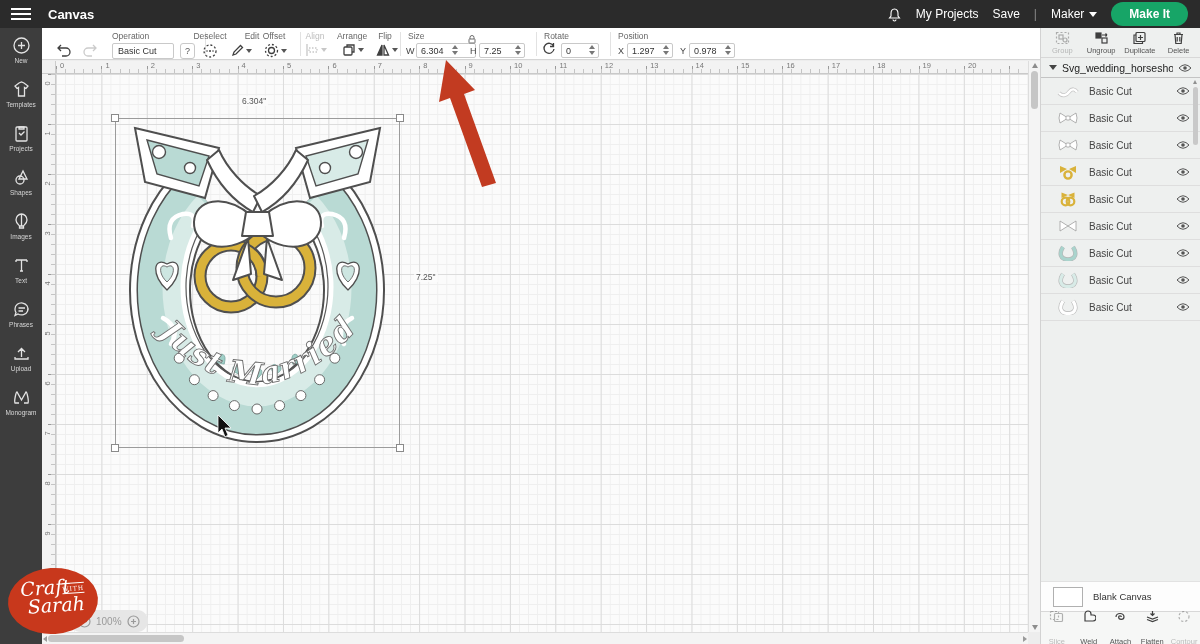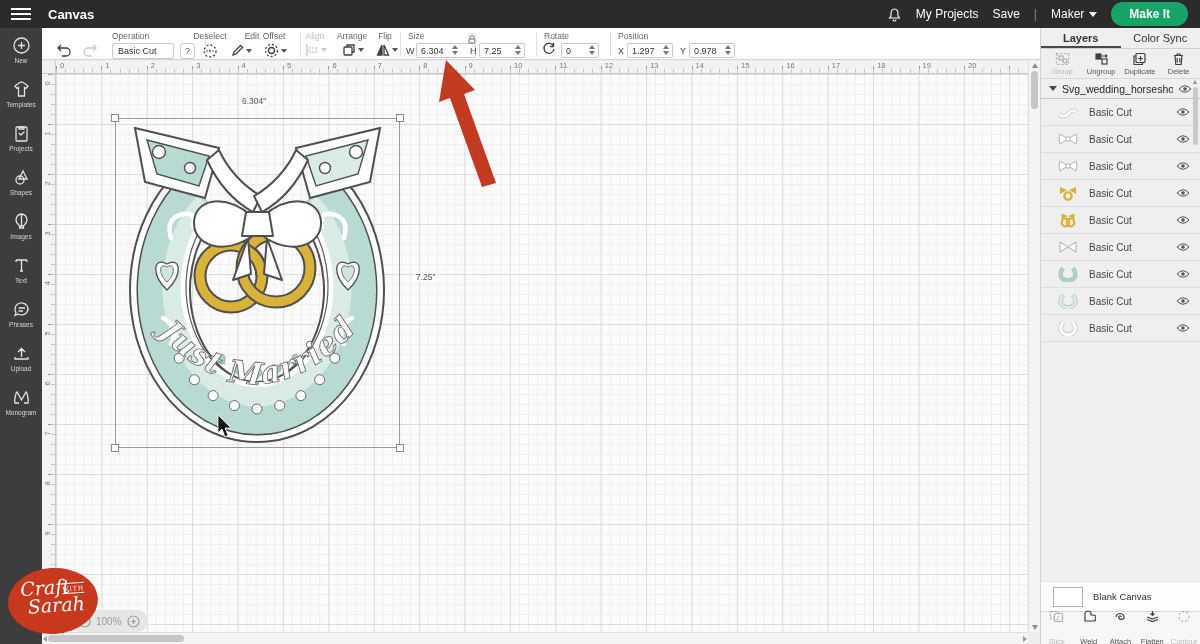--- a/index.html
+++ b/index.html
@@ -499,24 +499,20 @@
   </div>
 </div>
 
 <div class="logo">
   <div class="l1">Craft</div>
   <div class="l2">with</div>
   <div class="l3">Sarah</div>
 </div>
 
 <div class="rpanel">
-  <div class="rtabs">
-    <div class="rtab active">Layers</div>
-    <div class="rtab">Color Sync</div>
-  </div>
   <div class="ractions">
     <div class="ract dis">
       <svg width="15" height="14" viewBox="0 0 15 14">
           <rect x="1.5" y="1.5" width="12" height="11" stroke-dasharray="2 2"></rect>
           <rect x="4" y="4" width="4" height="4"></rect>
           <circle cx="10" cy="9" r="2"></circle>
         </svg>
       <span class="lbl">Group</span>
     </div>
     <div class="ract">

